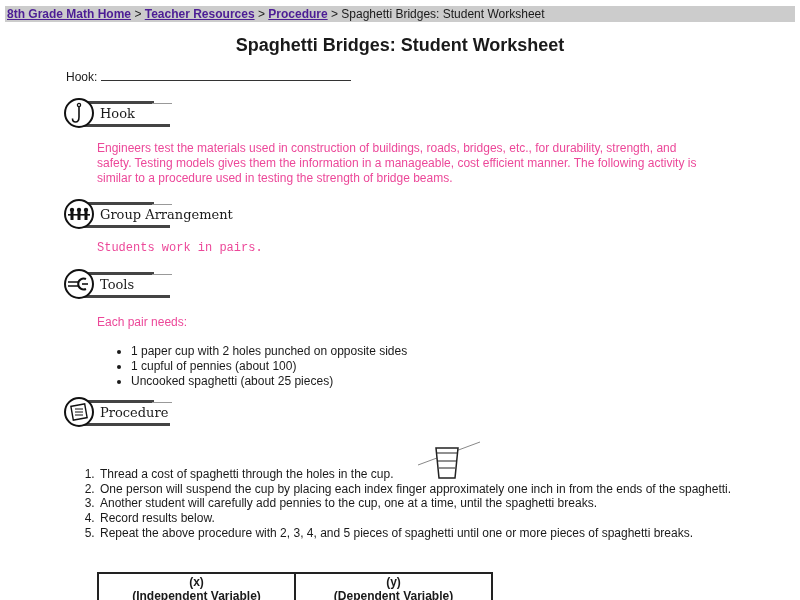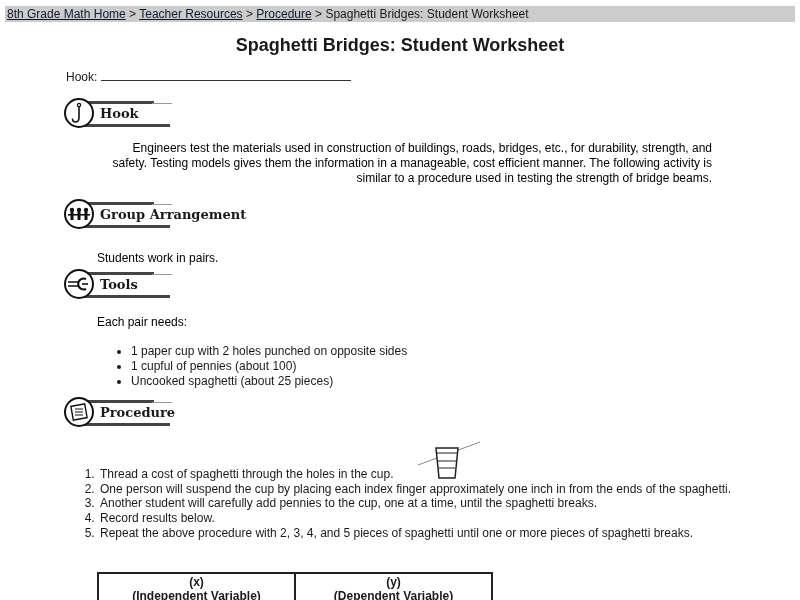--- a/index.html
+++ b/index.html
@@ -5,21 +5,21 @@
   html, body { margin: 0; padding: 0; background: #ffffff; }
   body {
     width: 800px; height: 600px; overflow: hidden; position: relative;
     font-family: "Liberation Sans", sans-serif; color: #1a1a1a;
   }
   .breadcrumb {
     position: absolute; left: 5px; top: 6px; width: 788px; height: 16px;
     background: #cccccc; font-size: 12px; line-height: 16px; padding-left: 2px;
     white-space: nowrap;
   }
-  .breadcrumb a { color: #0f172a; text-decoration: underline; }
+  .breadcrumb a { color: #4c1d95; text-decoration: underline; font-weight: bold; }
   .breadcrumb .sep { color: #222; }
   .title {
     position: absolute; left: 0; width: 800px; top: 35px; text-align: center;
     font-size: 18px; font-weight: bold; color: #1a1a1a;
   }
   .name-row {
     position: absolute; left: 66px; top: 69px; font-size: 12px;
   }
   .name-line {
     display: inline-block; width: 250px; border-bottom: 1px solid #333;
@@ -37,24 +37,24 @@
     position: absolute; left: 20px; top: 3px; height: 3px; background: #444;
   }
   .section-head .bar-top2 {
     position: absolute; top: 5px; height: 1px; background: #999;
   }
   .section-head .bar-bottom {
     position: absolute; left: 20px; top: 26px; height: 3px; background: #444;
   }
   .section-head .label {
     position: absolute; left: 36px; top: 8px; font-family: "DejaVu Serif", serif;
-    font-weight: bold; font-size: 13px; color: #1a1a1a; white-space: nowrap;
+    font-weight: normal; font-size: 13px; color: #1a1a1a; white-space: nowrap;
   }
   .para {
-    position: absolute; left: 97px; font-size: 12px; line-height: 15px; color: #000000; text-align: right;
+    position: absolute; left: 97px; font-size: 12px; line-height: 15px; color: #ec4899;
   }
   ul.tools {
     position: absolute; left: 97px; top: 340px; margin: 4px; padding-left: 30px;
     font-size: 12px; line-height: 15px;
   }
   ol.proc {
     position: absolute; left: 78px; top: 467px; margin: 0; padding-left: 20px;
     font-size: 12px; line-height: 14.7px; width: 660px;
   }
   ol.proc li { padding-left: 2px; }
@@ -113,21 +113,21 @@
           <circle cx="18" cy="3" r="2.2"></circle>
           <rect x="2.5" y="5" width="3" height="8"></rect>
           <rect x="9.5" y="5" width="3" height="8"></rect>
           <rect x="16.5" y="5" width="3" height="8"></rect>
           <rect x="0" y="7" width="22" height="1.6"></rect>
         </g>
       </svg>
   </div>
   <span class="label">Group Arrangement</span>
 </div>
-<div class="para" style="top:251px;">Students work in pairs.</div>
+<div class="para" style="top:241px;font-family:Liberation Mono, monospace;">Students work in pairs.</div>
 
 <div class="section-head" style="top:269px;">
   <div class="bar-top" style="width:70px;"></div>
   <div class="bar-top2" style="left:88px;width:20px;"></div>
   <div class="bar-bottom" style="width:86px;"></div>
   <div class="icon-circle">
     <svg width="22" height="16" viewBox="0 0 22 16">
         <path d="M0 6 H10 M0 10 H10" stroke="#111" stroke-width="1.6"></path>
         <path d="M18 3 A5.5 5.5 0 1 0 18 13" fill="none" stroke="#111" stroke-width="2"></path>
         <path d="M14 8 H20" stroke="#111" stroke-width="1.6"></path>

